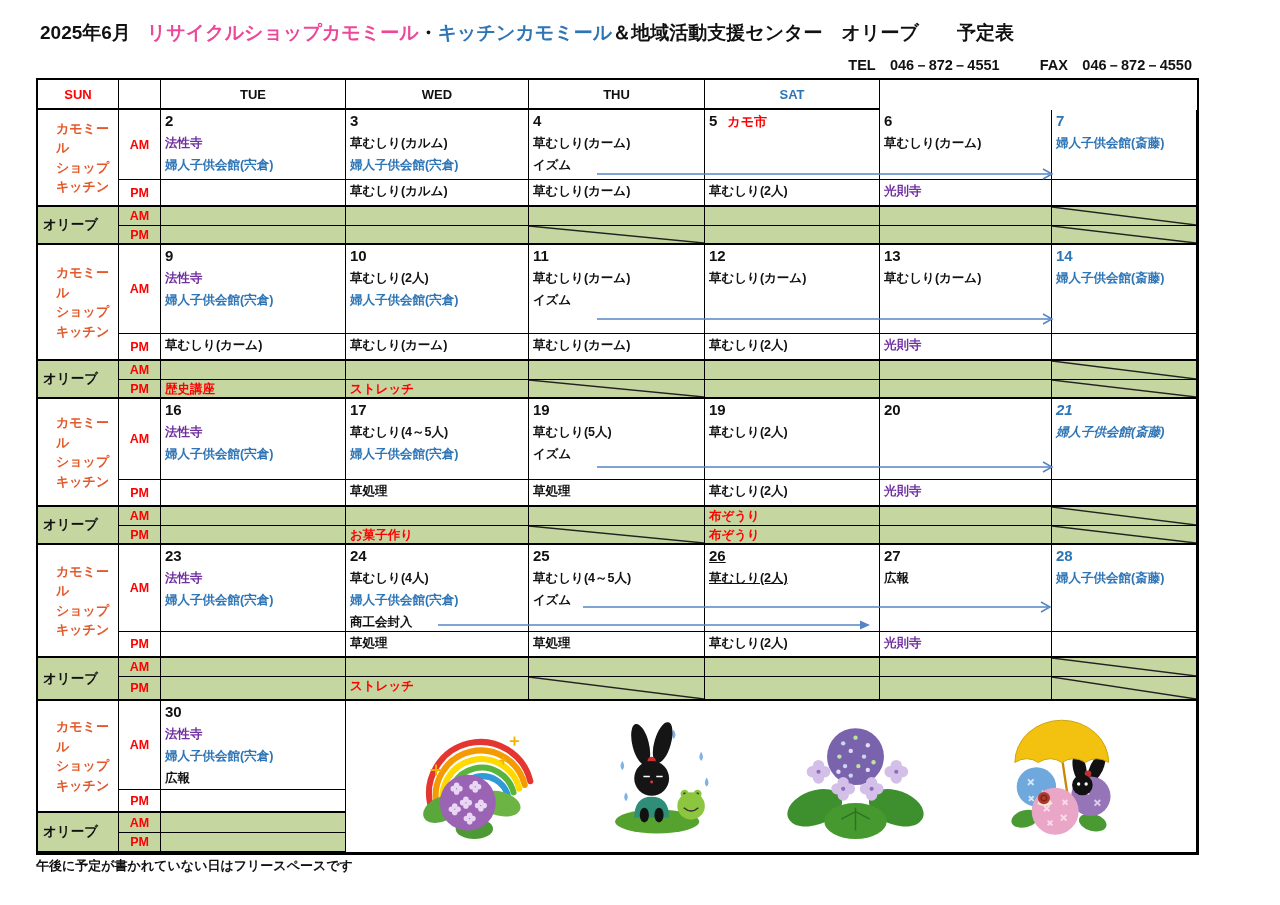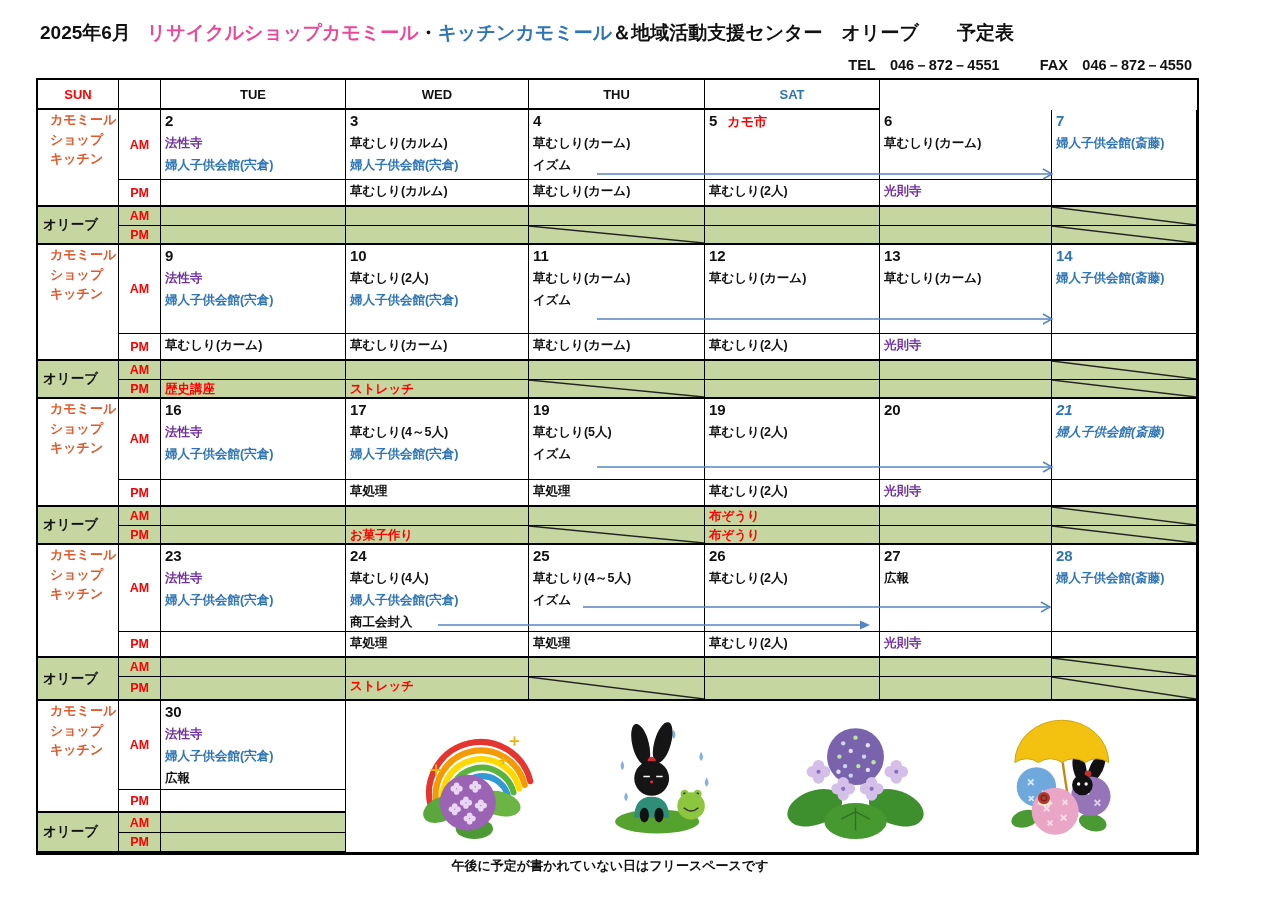--- a/index.html
+++ b/index.html
@@ -13,37 +13,37 @@
   .contact span+span{margin-left:36px}
 
   .tbl{position:absolute;left:36px;top:78px;width:1163px;height:777px;border:2px solid #000;font-weight:bold}
   .g8{display:grid;grid-template-columns:81px 42px 185px 183px 176px 175px 172px 145px}
   .hrow{height:30px}
   .hcell{border-right:1px solid #000;border-bottom:2px solid #000;display:flex;align-items:center;justify-content:center;font-size:13px}
   .hsun{color:#f00}.hsat{color:#2e75b6}
   .cell{border-right:1px solid #000;border-bottom:1px solid #000;position:relative;overflow:hidden;background:#fff}
   .bb2{border-bottom-width:2px}
   .green{background:#c6d6a1}
-  .lab.cham{color:#e25a2c;font-size:13px;line-height:1.5;display:flex;flex-direction:column;justify-content:flex-start;padding-left:12px}
+  .lab.cham{color:#e25a2c;font-size:13px;line-height:1.5;display:flex;flex-direction:column;justify-content:center;padding-left:18px}
   .lab.oliv{display:flex;align-items:center;padding-left:5px;font-size:13.5px;color:#111}
   .ampm{display:flex;align-items:center;justify-content:center;color:#f00;font-size:12.5px}
   .date{font-size:15px;padding:2px 0 0 4px;color:#111}
   .date.satd{color:#2e75b6}
   .dnote{color:#f00;font-size:13px;margin-left:10px}
   .ln{font-size:12.5px;padding-left:4px;line-height:1.2}
   .am .ln{margin-top:7px}
   .pm .ln{margin-top:4px}
   .oam .ln,.opm .ln{margin-top:1px;line-height:16px}
   .black{color:#111}.blue{color:#2e75b6}.purple{color:#7030a0}.red{color:#f00}
   .dl{position:absolute;left:0;top:0;width:100%;height:100%}
   .dl line{stroke:#222;stroke-width:1.4;vector-effect:non-scaling-stroke}
   #arrows{position:absolute;left:2px;top:2px;pointer-events:none}
   .free{background:#fff}
   #illustrations{position:absolute;left:0;top:0;width:100%;height:100%;display:flex;align-items:center;justify-content:space-evenly;padding:4px 8px}
-  .footnote{position:absolute;top:857px;left:36px;width:1148px;text-align:center;font-size:13px;font-weight:bold}
+  .footnote{position:absolute;top:857px;left:36px;width:1148px;text-align:left;font-size:13px;font-weight:bold}
 </style>
 </head>
 <body>
 
 <div class="title">
   <span class="t-month">2025年6月</span><span class="t-red">リサイクルショップカモミール</span><span>・</span><span class="t-blue">キッチンカモミール</span><span>＆地域活動支援センター　オリーブ　　予定表</span>
 </div>
 
 <div class="contact">
   <span>TEL　046－872－4551</span>
@@ -340,21 +340,21 @@
         </div>
         <div class="cell pm bb2" style="grid-area: 2 / 5;">
           <div class="ln black">草処理</div>
         </div>
         <div class="cell green oam" style="grid-area: 3 / 5;"></div>
         <div class="cell green opm bb2" style="grid-area: 4 / 5;">
           <svg class="dl" viewBox="0 0 100 100" preserveAspectRatio="none">
             <line x1="0" y1="0" x2="100" y2="100"></line>
           </svg>
         </div>
-        <div class="cell am" style="grid-area: 1 / 6;">
+        <div class="cell am" style="grid-area: 1 / 6; text-decoration: underline;">
           <div class="date">26</div>
           <div class="ln black">草むしり(2人)</div>
         </div>
         <div class="cell pm bb2" style="grid-area: 2 / 6;">
           <div class="ln black">草むしり(2人)</div>
         </div>
         <div class="cell green oam" style="grid-area: 3 / 6;"></div>
         <div class="cell green opm bb2" style="grid-area: 4 / 6;"></div>
         <div class="cell am" style="grid-area: 1 / 7;">
           <div class="date">27</div>

